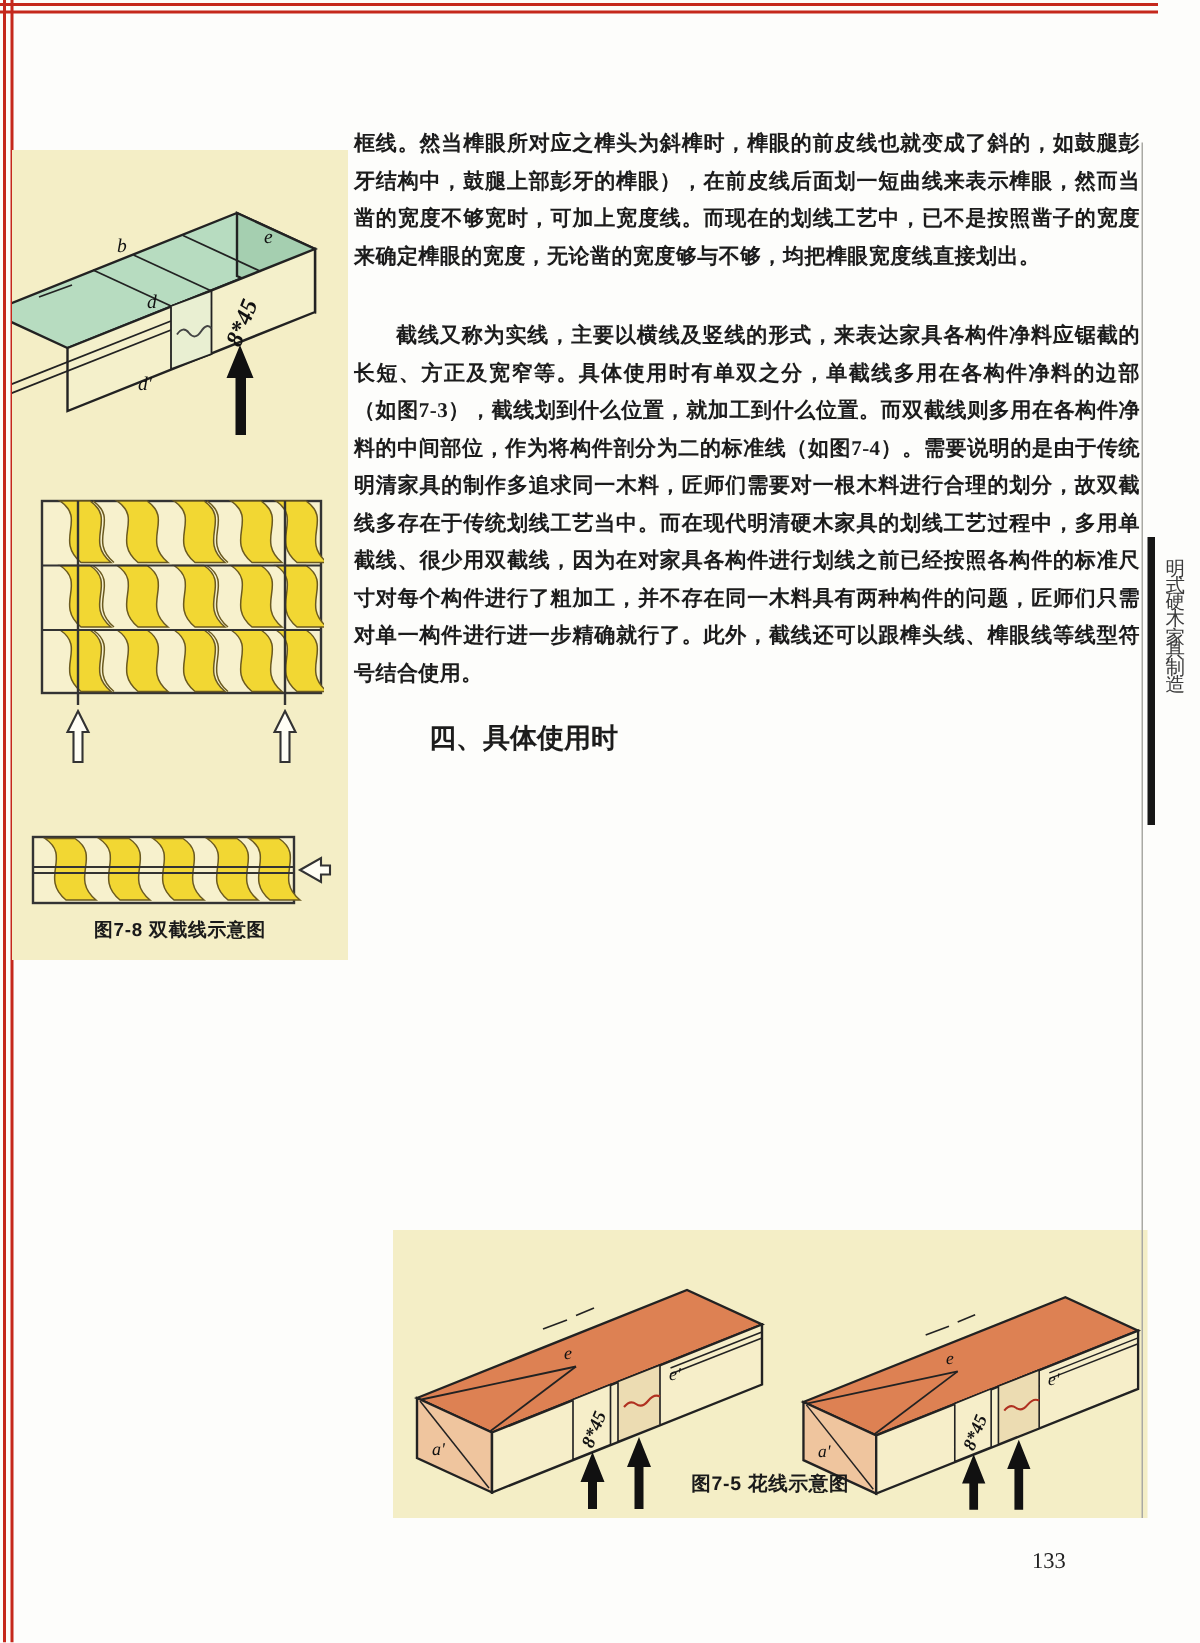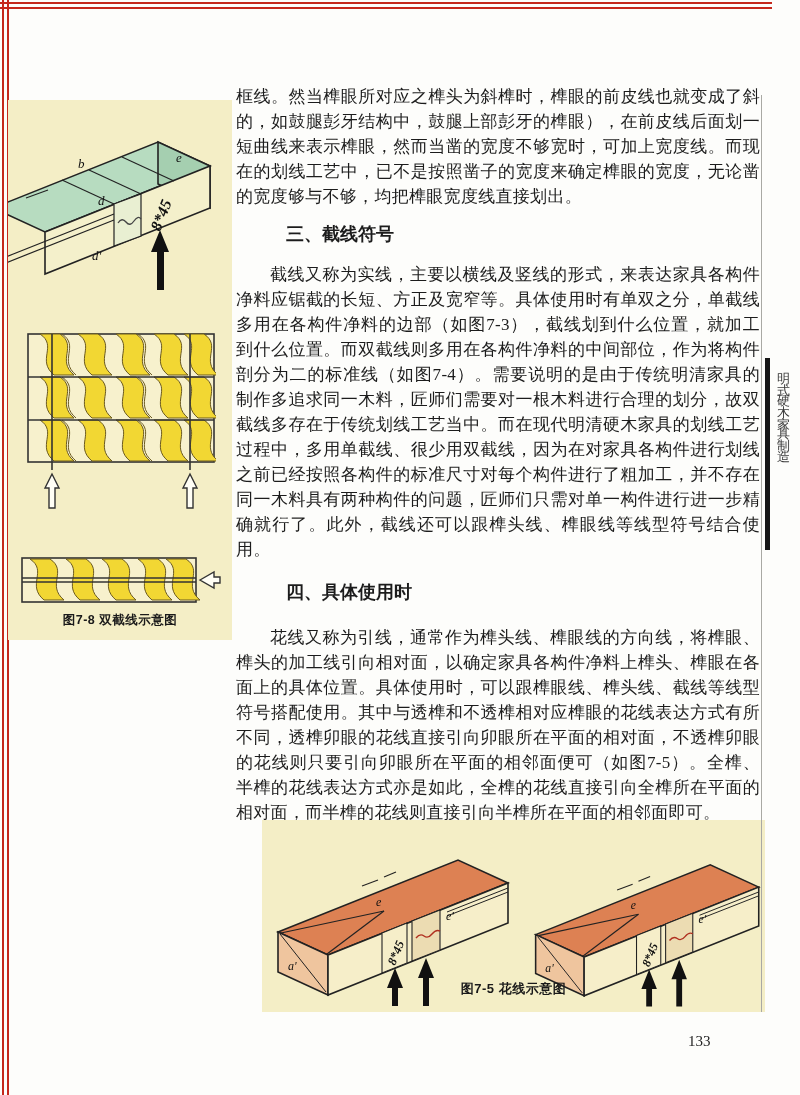--- a/index.html
+++ b/index.html
@@ -18,22 +18,23 @@
   .fig-cap{
     position:absolute;left:0;width:100%;text-align:center;
     font-family:"Liberation Sans","DejaVu Sans",sans-serif;
     font-weight:700;font-size:12.5px;color:#1a1a1a;letter-spacing:.5px;
   }
   svg{display:block;}
 
   
   .text-col{position:absolute;left:236px;top:84px;width:524px;}
   .text-col p{
-    margin:0;font-size:17px;line-height:25px;text-align:justify;
+    margin:0;font-size:14px;line-height:25px;text-align:justify;
     letter-spacing:.3px;
+    font-weight:bold;
   }
   .text-col p.indent{text-indent:2em;}
   .sec-head{
     margin:0;padding-left:50px;font-size:18px;font-weight:700;line-height:25px;
   }
   .gap1{height:13px;} .gap2{height:18px;} .gap3{height:15px;} .gap4{height:20px;}
 
   
   .fig5-panel{position:absolute;left:262px;top:820px;width:503px;height:192px;background:#f4eec6;}
   .fig5-cap{
@@ -155,27 +156,25 @@
     <line x1="4" y1="32" x2="178" y2="32" stroke="#333" stroke-width="1.3"></line>
 
     <polygon points="182,30 196,22 196,27 202,27 202,33 196,33 196,38" fill="#fffef5" stroke="#333" stroke-width="1.4"></polygon>
   </svg>
   <div class="fig-cap" style="top:512px">图7-8 双截线示意图</div>
 </div>
 
 <div class="text-col">
   <p>框线。然当榫眼所对应之榫头为斜榫时，榫眼的前皮线也就变成了斜的，如鼓腿彭牙结构中，鼓腿上部彭牙的榫眼），在前皮线后面划一短曲线来表示榫眼，然而当凿的宽度不够宽时，可加上宽度线。而现在的划线工艺中，已不是按照凿子的宽度来确定榫眼的宽度，无论凿的宽度够与不够，均把榫眼宽度线直接划出。</p>
   <div class="gap1"></div>
-  <h3 class="sec-head">三、截线符号</h3>
   <div class="gap3"></div>
   <p class="indent">截线又称为实线，主要以横线及竖线的形式，来表达家具各构件净料应锯截的长短、方正及宽窄等。具体使用时有单双之分，单截线多用在各构件净料的边部（如图7-3），截线划到什么位置，就加工到什么位置。而双截线则多用在各构件净料的中间部位，作为将构件剖分为二的标准线（如图7-4）。需要说明的是由于传统明清家具的制作多追求同一木料，匠师们需要对一根木料进行合理的划分，故双截线多存在于传统划线工艺当中。而在现代明清硬木家具的划线工艺过程中，多用单截线、很少用双截线，因为在对家具各构件进行划线之前已经按照各构件的标准尺寸对每个构件进行了粗加工，并不存在同一木料具有两种构件的问题，匠师们只需对单一构件进行进一步精确就行了。此外，截线还可以跟榫头线、榫眼线等线型符号结合使用。</p>
   <div class="gap2"></div>
   <h3 class="sec-head">四、具体使用时</h3>
   <div class="gap4"></div>
-  <p class="indent">花线又称为引线，通常作为榫头线、榫眼线的方向线，将榫眼、榫头的加工线引向相对面，以确定家具各构件净料上榫头、榫眼在各面上的具体位置。具体使用时，可以跟榫眼线、榫头线、截线等线型符号搭配使用。其中与透榫和不透榫相对应榫眼的花线表达方式有所不同，透榫卯眼的花线直接引向卯眼所在平面的相对面，不透榫卯眼的花线则只要引向卯眼所在平面的相邻面便可（如图7-5）。全榫、半榫的花线表达方式亦是如此，全榫的花线直接引向全榫所在平面的相对面，而半榫的花线则直接引向半榫所在平面的相邻面即可。</p>
 </div>
 
 <div class="fig5-panel">
   <svg style="position:absolute;left:0;top:0" width="503" height="190" viewBox="0 0 503 190">
     <defs>
       <g id="beam75">
 
         <polygon points="12,112 192,40 242,63 62,135" fill="#dd8153" stroke="#222" stroke-width="1.6"></polygon>
 
         <polygon points="12,112 62,135 62,175 12,152" fill="#efc59e" stroke="#222" stroke-width="1.6"></polygon>

